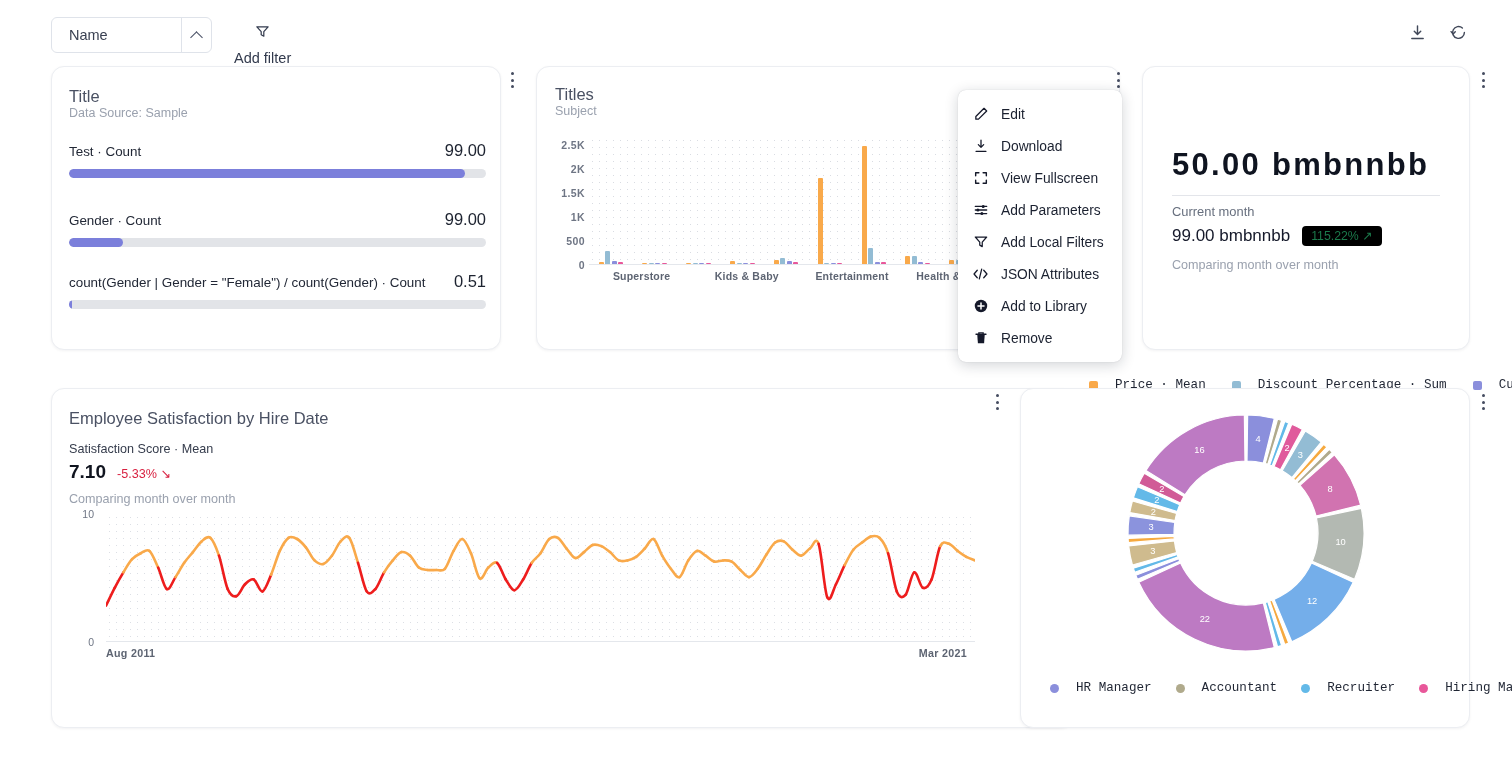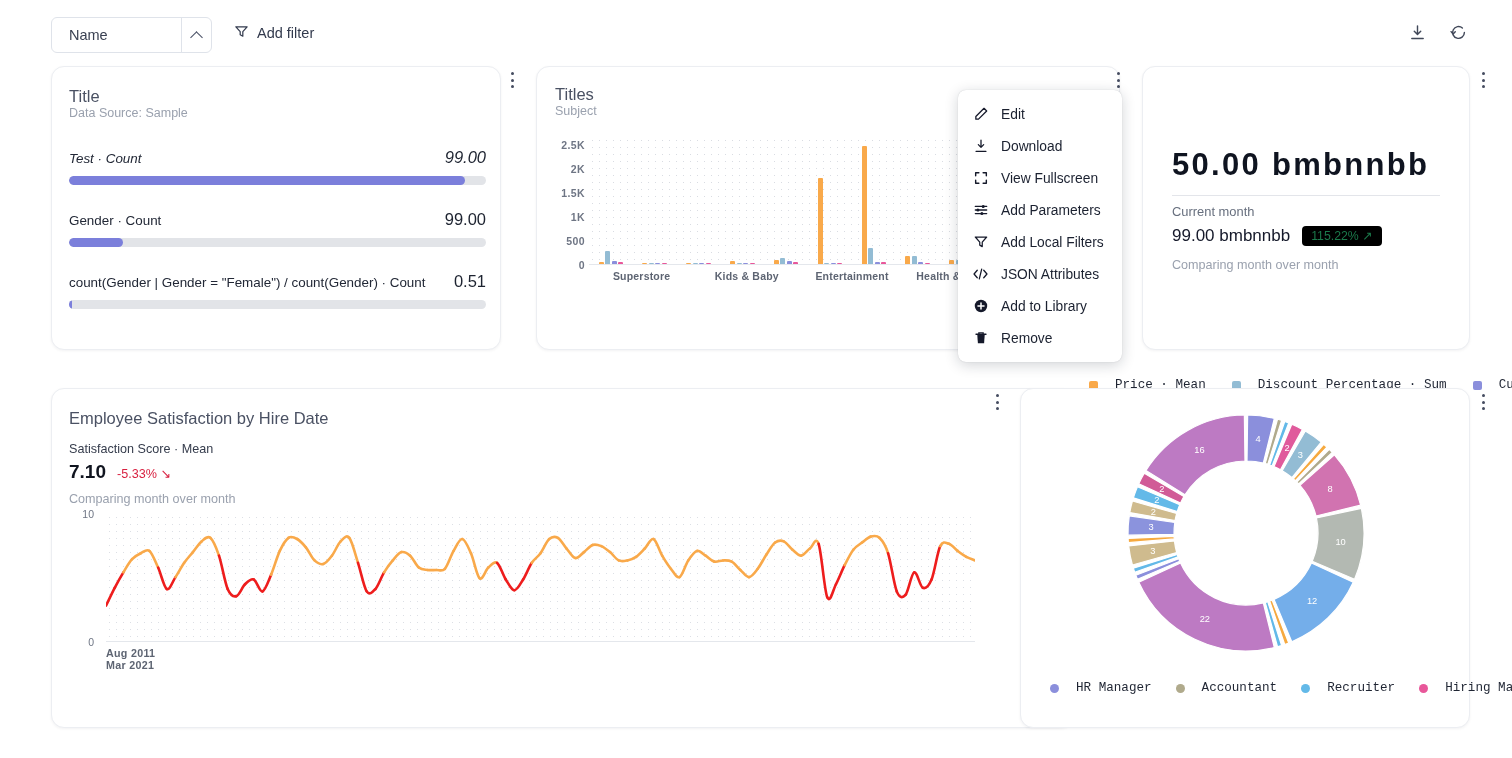--- a/index.html
+++ b/index.html
@@ -28,21 +28,21 @@
   .filter-select .fs-caret {
     width: 30px; height: 100%;
     border-left: 1px solid #dfe3ea;
     display: flex; align-items: center; justify-content: center;
   }
   .caret-up { width: 9px; height: 9px; border-left: 1.6px solid #4a5166; border-top: 1.6px solid #4a5166; transform: rotate(45deg) translate(1.5px, 1.5px); }
 
   .add-filter {
     position: absolute; left: 234px; top: 24px;
     display: flex; align-items: center; gap: 8px;
-    font-size: 14.5px; color: #323a4d; cursor: pointer;
+    font-size: 14.5px; color: #323a4d; cursor: pointer; flex-direction: column;
   }
 
   .hdr-icons { position: absolute; right: 44px; top: 23px; display: flex; gap: 22px; align-items: center; }
   .hdr-icons svg { display: block; cursor: pointer; }
 
   
   .card {
     position: absolute; background: #fff;
     border: 1px solid #eceef2; border-radius: 13px;
     box-shadow: 0 1px 3px rgba(20,25,40,.055);
@@ -113,21 +113,21 @@
   .lc-wrap { position: absolute; left: 0; top: 125px; width: 933px; height: 170px; }
   .lc-ylabels { position: absolute; left: 0; top: 0; width: 42px; height: 128px; }
   .lc-ylabels span { position: absolute; right: 0; font-size: 10.5px; color: #6e7584; transform: translateY(-50%); }
   .lc-plot {
     position: absolute; left: 54px; top: 0; right: 10px; height: 128px;
     background-image: radial-gradient(#dcdfe5 .7px, transparent .7px);
     background-size: 7px 7px;
     border-bottom: 1px solid #e4e7ec;
   }
   .lc-plot svg { position: absolute; inset: 0; width: 100%; height: 100%; }
-  .lc-xlabels { position: absolute; left: 54px; right: 18px; top: 133px; display: flex; justify-content: space-between; flex-direction: column; }
+  .lc-xlabels { position: absolute; left: 54px; right: 18px; top: 133px; display: flex; justify-content: space-between; }
   .lc-xlabels span { font-size: 10.7px; font-weight: 700; color: #5d6472; letter-spacing: .3px; }
 
   
   #card-donut { left: 1020px; top: 388px; width: 450px; height: 340px; }
   .donut-wrap { position: absolute; left: 0; top: 14px; width: 450px; height: 260px; display: flex; align-items: center; justify-content: center; }
   .donut-wrap svg { display: block; }
   .donut-label { font-size: 9.3px; fill: #ffffff; font-weight: 400; }
 
   
   .menu {
@@ -182,21 +182,21 @@
     <i></i>
     <i></i>
     <i></i>
   </div>
 <div class="card" id="card-metrics">
   <div class="c1-head">
     <div class="card-title">Title</div>
     <div class="card-sub">Data Source: Sample</div>
   </div>
 
-  <div class="metric" style="top:81px;font-style:italic;">
+  <div class="metric" style="top:74px;">
     <div class="mrow">
       <span class="mlabel">Test · Count</span>
       <span class="mvalue">99.00</span>
     </div>
     <div class="bar-track">
       <div class="bar-fill" style="width:95%"></div>
     </div>
   </div>
 
   <div class="metric" style="top:143px;">

